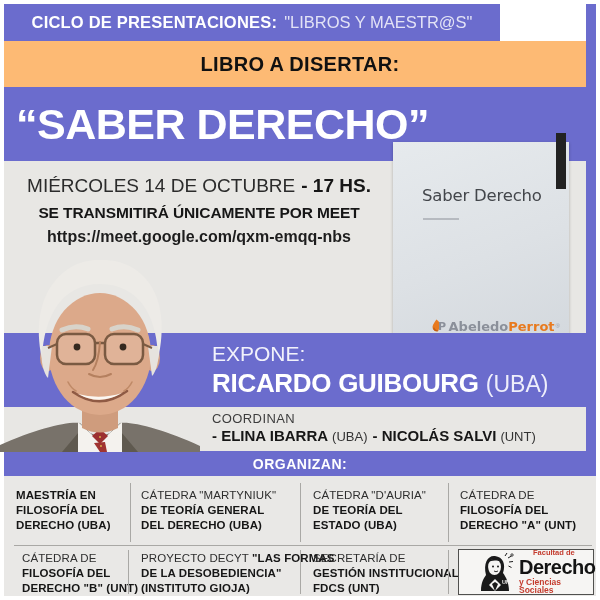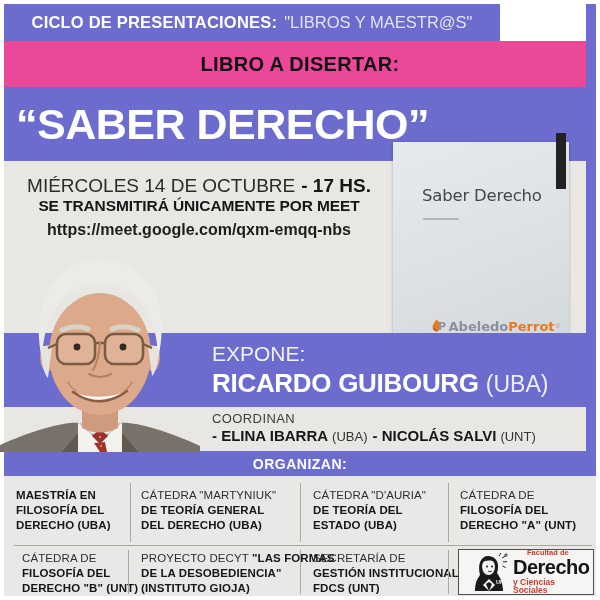--- a/index.html
+++ b/index.html
@@ -6,34 +6,34 @@
   .page{position:relative;width:600px;height:600px;background:#ffffff;overflow:hidden;
         font-family:"Liberation Sans", sans-serif;-webkit-font-smoothing:antialiased;}
   .abs{position:absolute;}
 
   
   .band-ciclo{top:4px;left:4px;width:496px;height:37px;background:#6b6ccd;
               display:flex;align-items:center;justify-content:center;}
   .ciclo-bold{color:#ffffff;font-weight:800;font-size:16.5px;letter-spacing:.2px;}
   .ciclo-quote{color:#e3e3f6;font-weight:400;font-size:16.5px;margin-left:7px;}
 
-  .band-libro{top:41px;left:4px;width:592px;height:46px;background:#ec4899;
+  .band-libro{top:41px;left:4px;width:592px;height:46px;background:#fdba74;
               display:flex;align-items:center;justify-content:center;}
   .libro-label{color:#111111;font-weight:800;font-size:20px;letter-spacing:.3px;}
 
   .band-saber{top:87px;left:4px;width:592px;height:74px;background:#6b6ccd;
               display:flex;align-items:center;}
   .saber-title{color:#ffffff;font-weight:800;font-size:43px;letter-spacing:-.5px;
                padding-left:12px;white-space:nowrap;}
 
   .sec-info{top:161px;left:4px;width:592px;height:172px;background:#e8e7e4;}
   .date-block{top:175px;left:8px;width:382px;text-align:center;}
   .date-line{font-size:19px;color:#2b2b2b;font-weight:400;white-space:nowrap;}
   .date-time{font-weight:800;color:#161616;margin-left:6px;}
-  .trans-line{font-size:15.5px;font-weight:800;color:#161616;letter-spacing:-.1px;}
+  .trans-line{margin-top:7px;font-size:15.5px;font-weight:800;color:#161616;letter-spacing:-.1px;}
   .link-line{margin-top:6px;font-size:16px;font-weight:700;color:#1d1d1d;}
 
   .band-expone{top:333px;left:4px;width:592px;height:74px;background:#6b6ccd;
                padding-left:208px;box-sizing:border-box;}
   .expone-label{margin-top:9px;color:#f2f2fb;font-weight:500;font-size:21px;}
   .speaker-line{margin-top:2px;white-space:nowrap;}
   .speaker-name{color:#ffffff;font-weight:800;font-size:26px;letter-spacing:-.3px;}
   .speaker-aff{color:#eeeefb;font-weight:300;font-size:23px;margin-left:7px;}
 
   .band-coordinan{top:407px;left:4px;width:592px;height:44px;background:#e8e7e4;
@@ -67,21 +67,21 @@
   .cover-title{position:absolute;left:29px;top:44px;font-family:"DejaVu Sans",sans-serif;
                font-size:16.5px;color:#43464b;font-weight:400;letter-spacing:-.2px;}
   .cover-rule{position:absolute;left:30px;top:76px;width:36px;height:2px;background:#b6bac0;}
   .publisher{position:absolute;right:9px;bottom:12px;display:flex;align-items:center;}
   .pub-first{font-size:13px;color:#8b909a;font-weight:700;font-family:"DejaVu Sans",sans-serif;}
   .pub-second{font-size:13px;color:#e87a1e;font-weight:700;font-family:"DejaVu Sans",sans-serif;}
   .pub-tm{font-size:6px;color:#9a9da5;vertical-align:top;margin-left:1px;}
 
   
   .fd-box{top:549px;left:458px;width:136px;height:46px;background:#f6f5f3;
-          border:1.5px solid #50504e;box-sizing:border-box;display:flex;align-items:center;padding:1px 10px;}
+          border:1.5px solid #50504e;box-sizing:border-box;display:flex;align-items:center;padding:1px 16px;}
   .fd-text{margin-left:2px;line-height:1;}
   .fd-line1{color:#c43c2e;font-size:7.5px;font-weight:700;margin-left:14px;}
   .fd-line2{color:#141414;font-size:20px;font-weight:800;letter-spacing:-.5px;margin-top:0px;}
   .fd-line3{color:#c43c2e;font-size:8.5px;font-weight:700;margin-top:1px;}
 </style>
 </head>
 <body>
 
 <div class="page">
 

